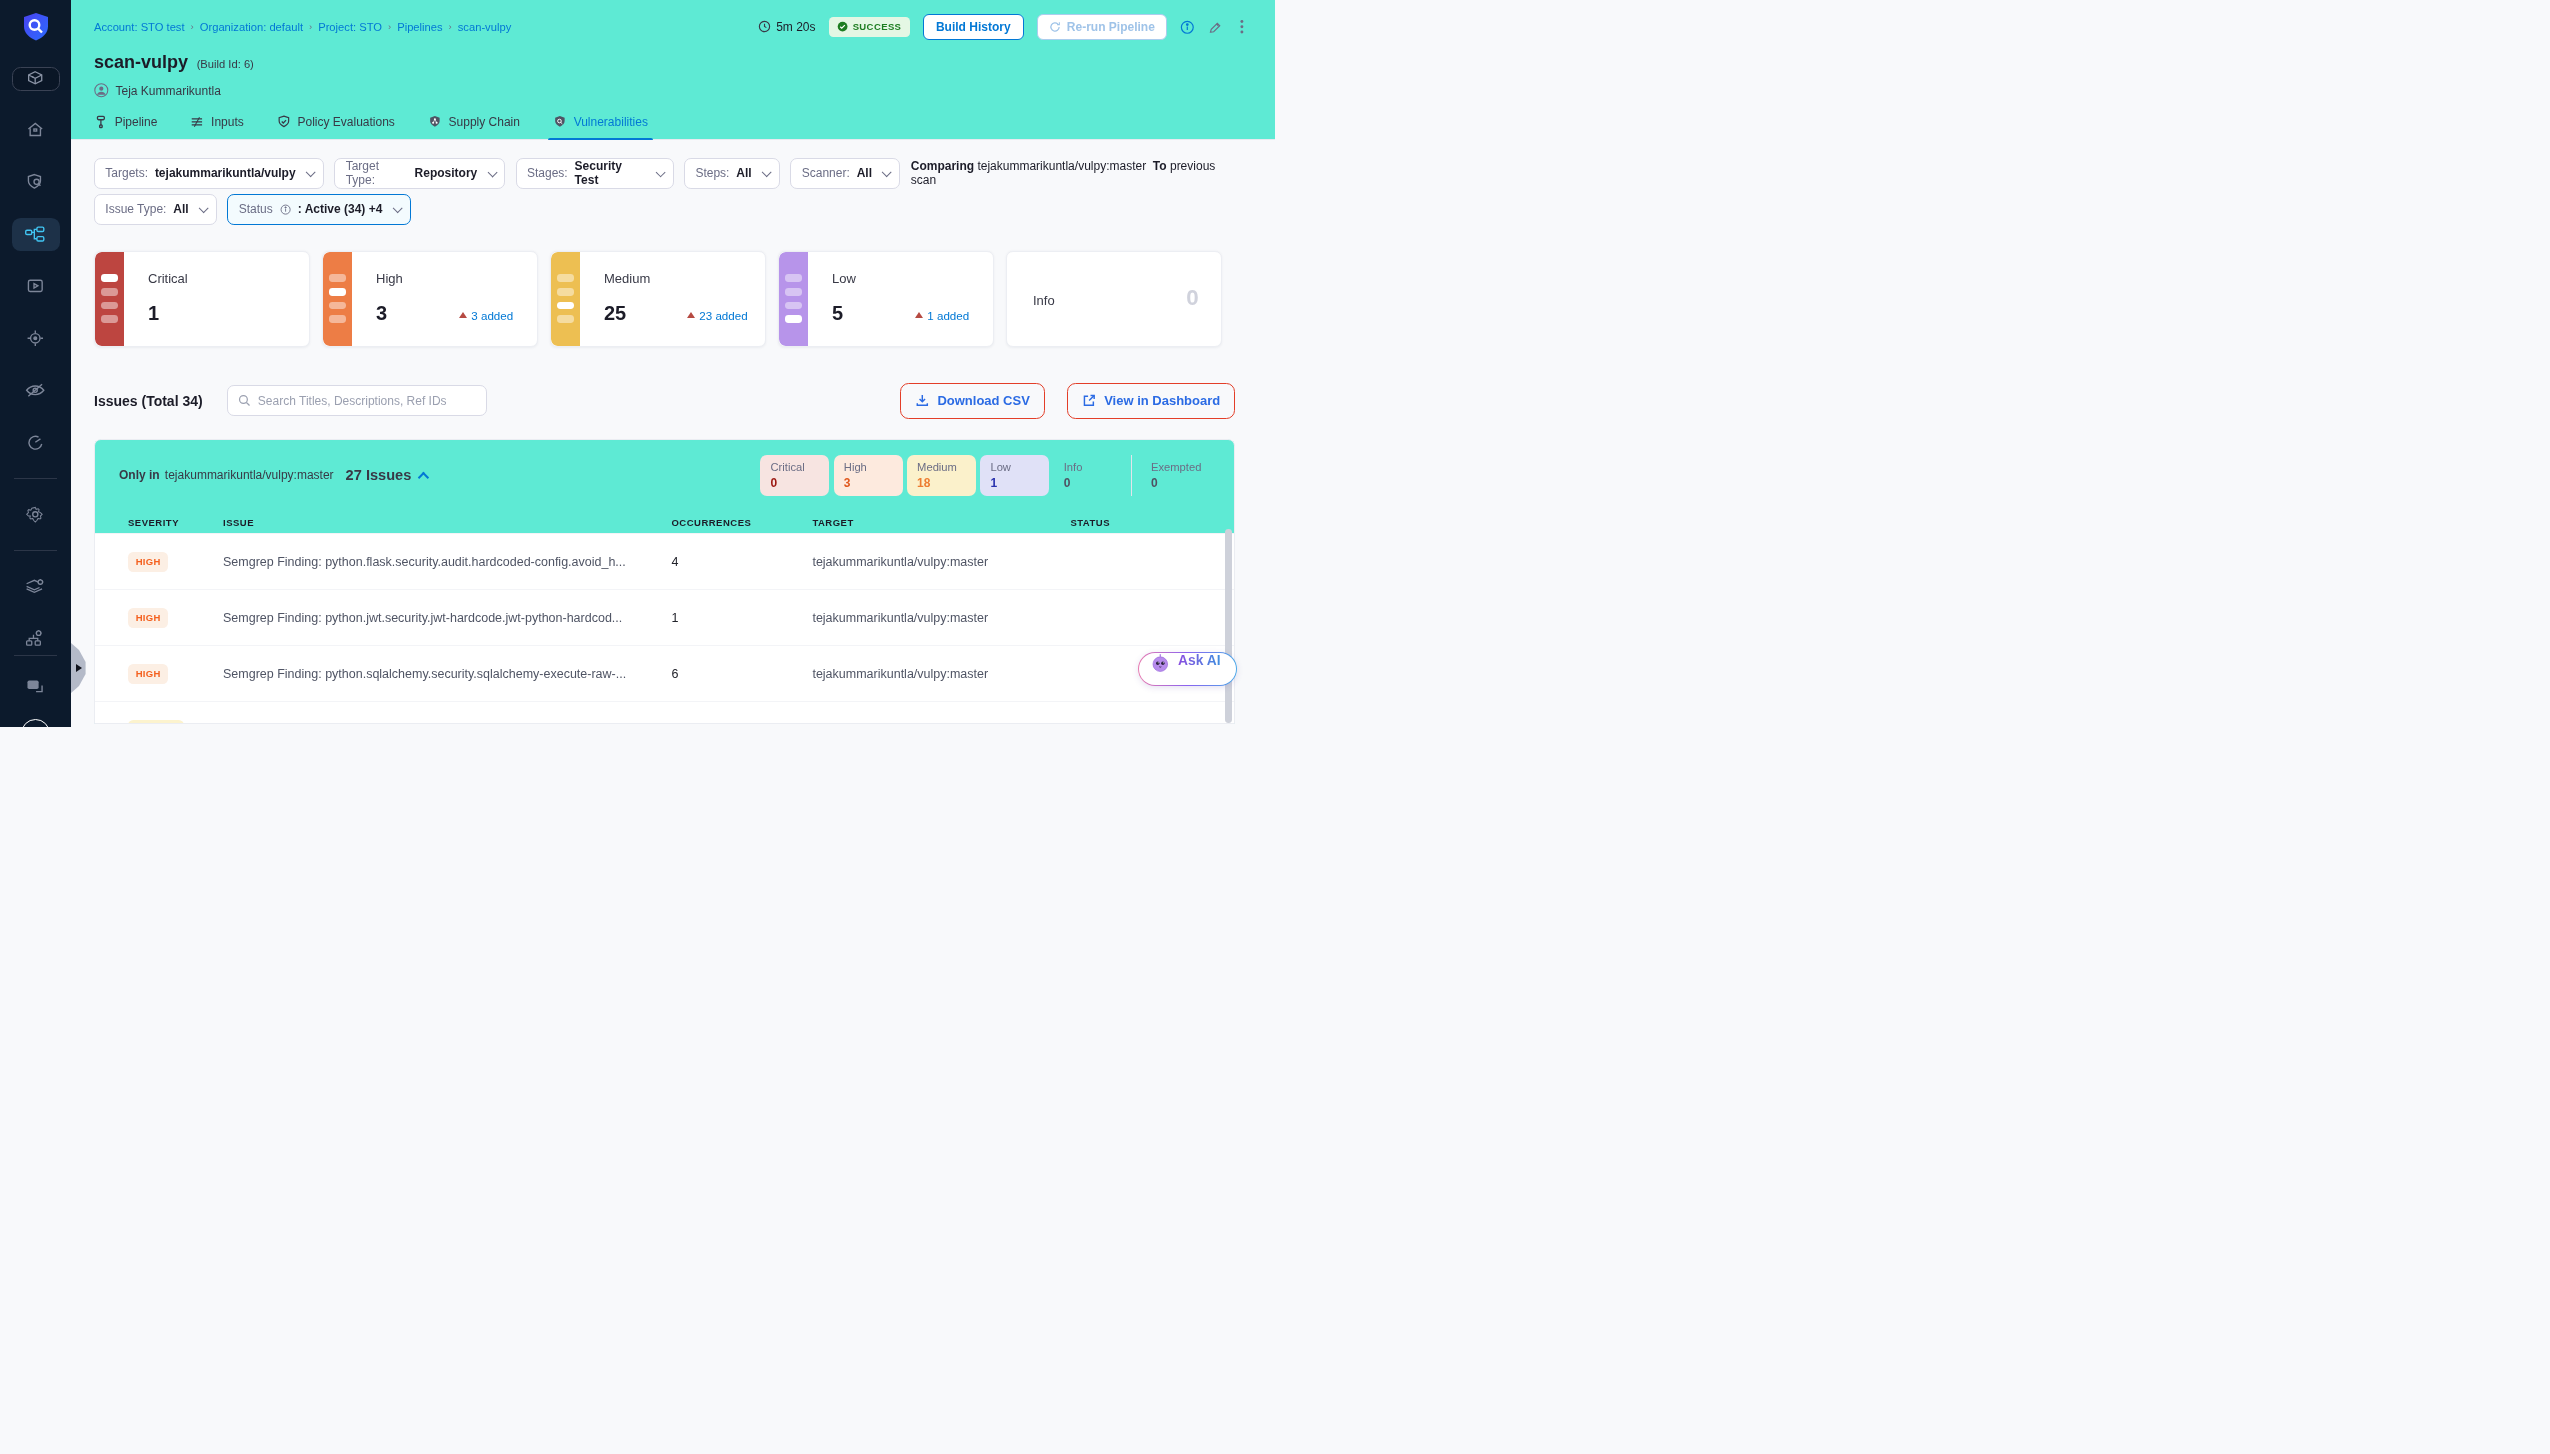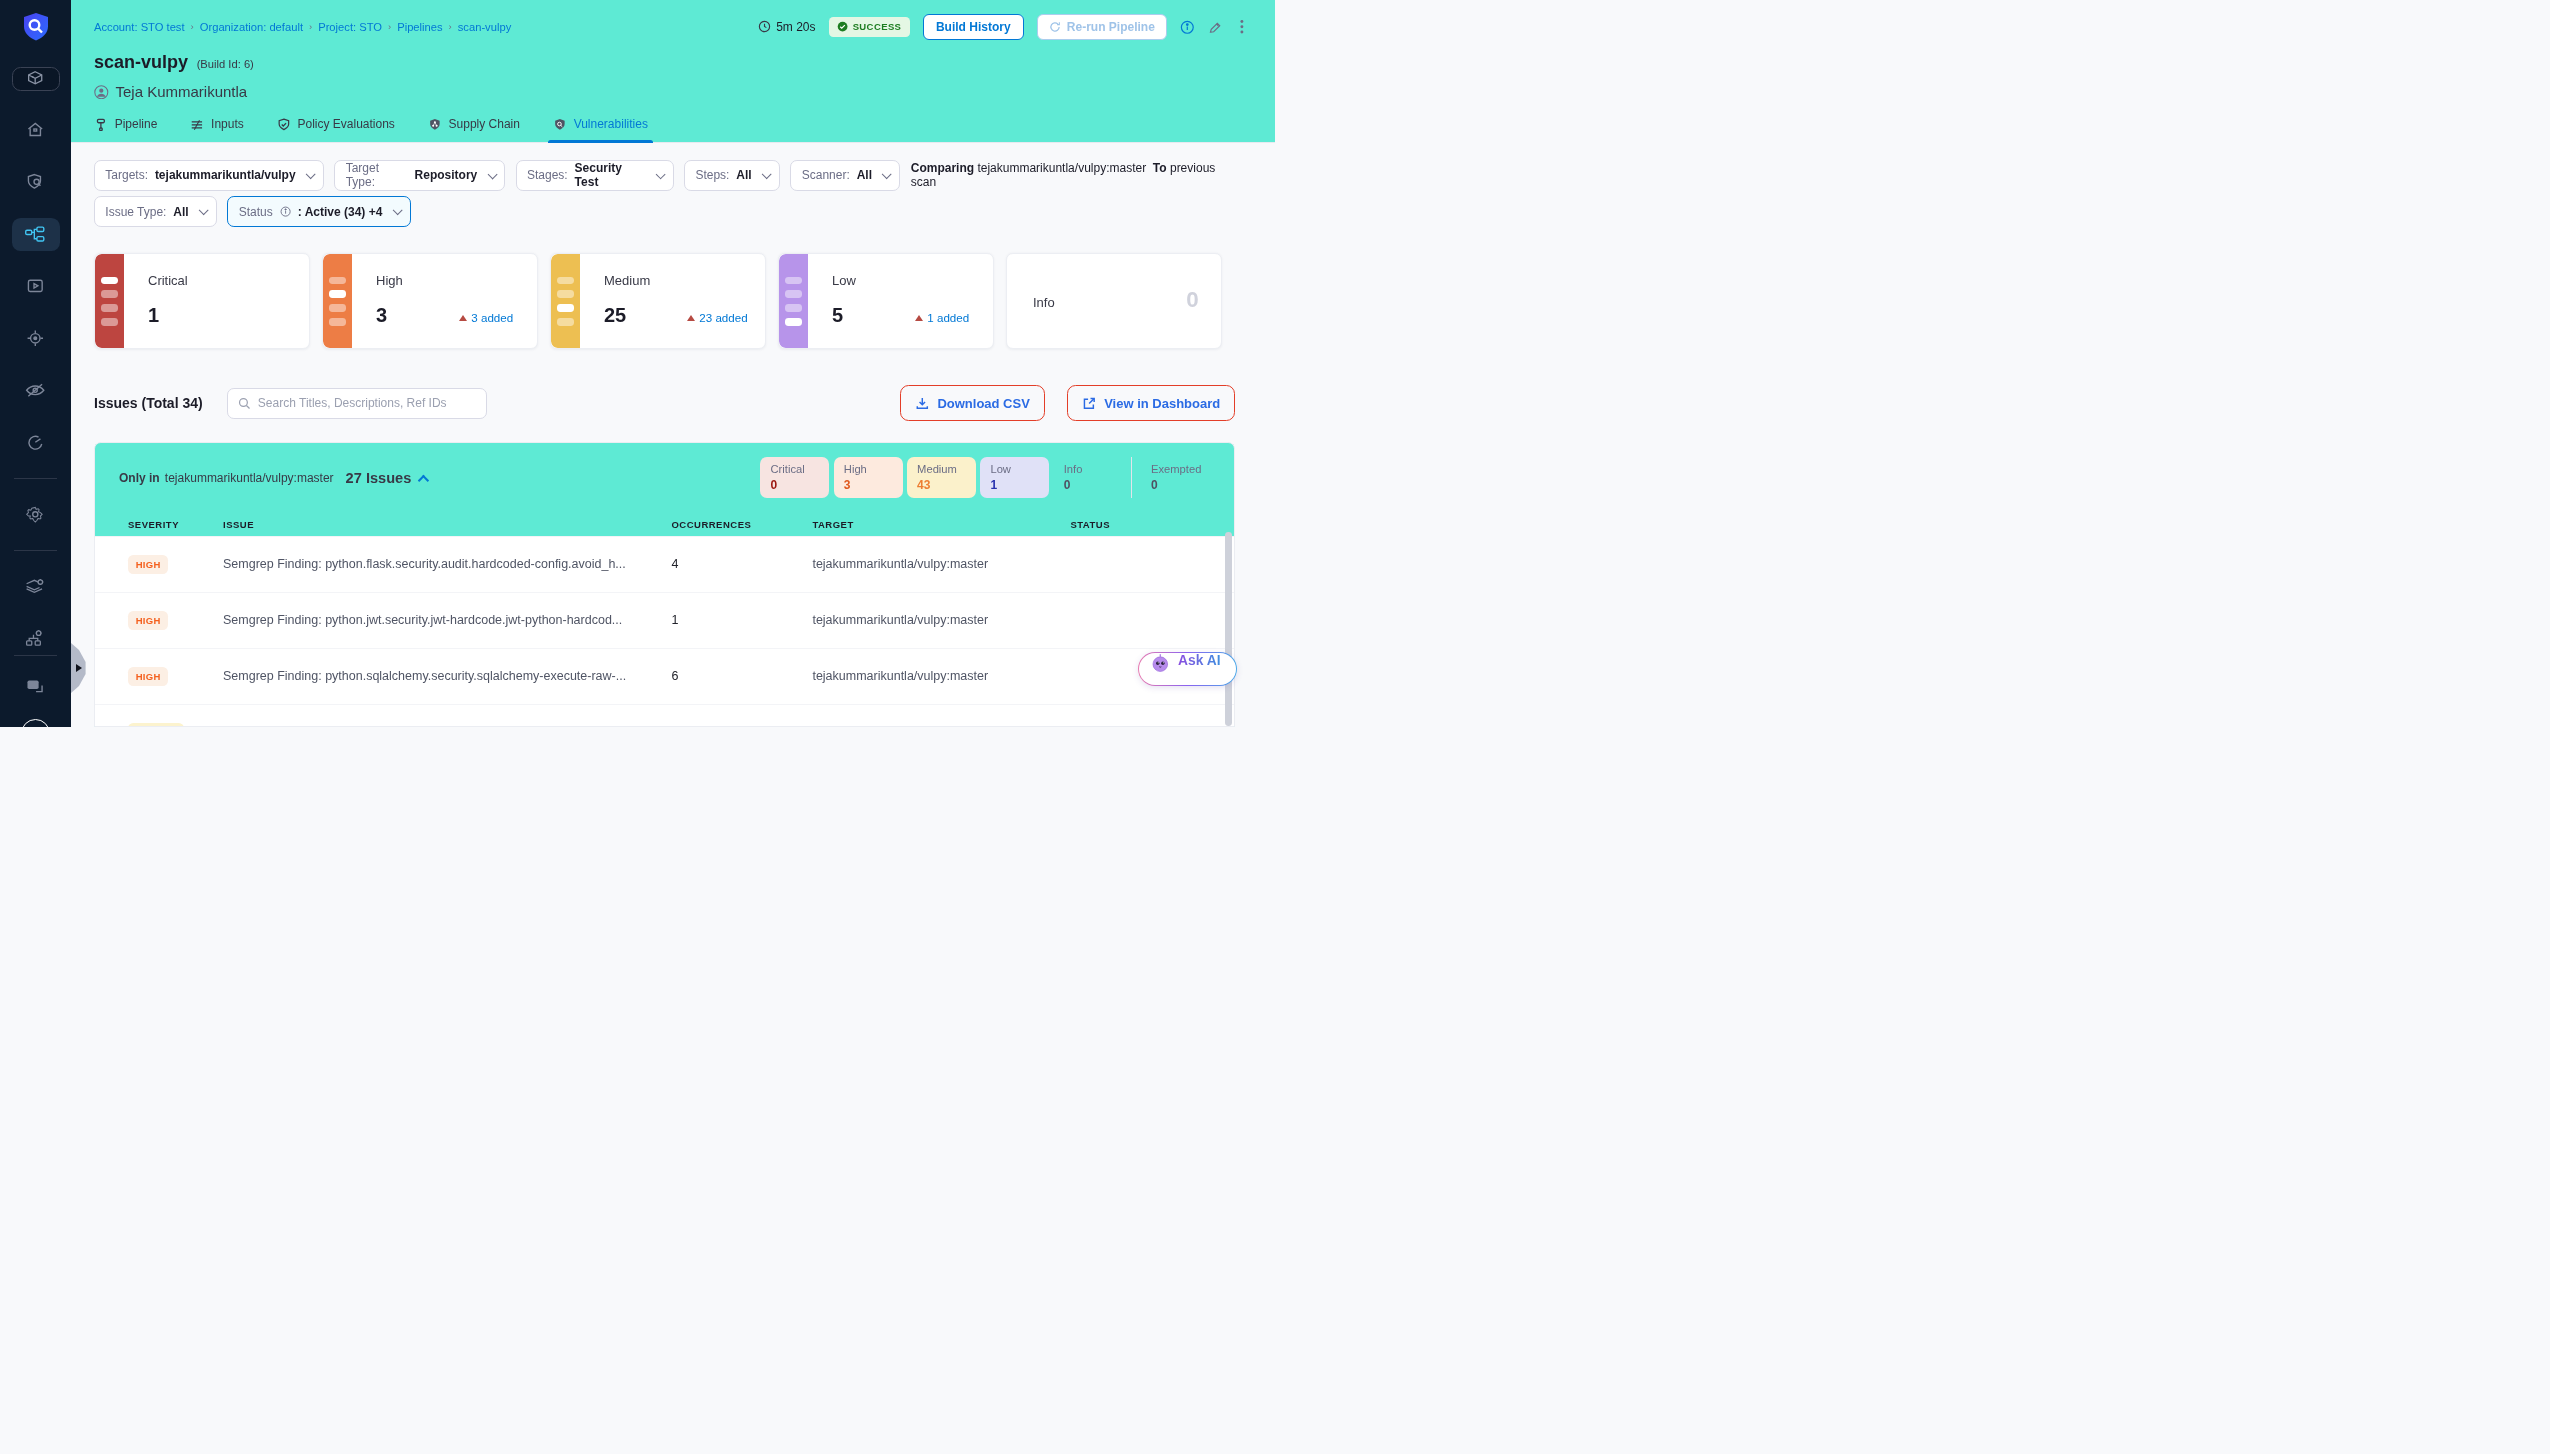--- a/index.html
+++ b/index.html
@@ -30,21 +30,21 @@
   .crumb-sep { color:#6b6d85; font-size:9.5px; }
   .header-right { margin-left:auto; display:flex; align-items:center; gap:13px; }
   .duration { display:flex; align-items:center; gap:5.2px; font-size:12px; color:#1c1c28; }
   .badge-success { display:flex; align-items:center; gap:4.3px; background:#e4f7e4; color:#1d7d21; font-size:9.5px; font-weight:bold; letter-spacing:0.4px; padding:4.3px 8.6px; border-radius:4.3px; }
   .btn-outline-blue { border:1.3px solid #0278d5; color:#0278d5; background:#fff; font-size:12px; font-weight:600; padding:5.2px 12px; border-radius:6px; cursor:pointer; font-family:inherit; }
   .btn-rerun { display:flex; align-items:center; gap:6px; border:1.3px solid #abcdee; color:#9fc3e8; background:#fff; font-size:12px; font-weight:600; padding:5.2px 11.2px; border-radius:6px; cursor:pointer; font-family:inherit; }
   .icon-btn { background:none; border:none; color:#6b6d85; cursor:pointer; display:flex; align-items:center; }
   .title-row { display:flex; align-items:baseline; gap:8.6px; margin-top:12px; }
   .pipeline-title { font-size:18px; font-weight:bold; color:#1c1c28; }
   .build-id { font-size:11.2px; color:#383946; }
-  .user-row { display:flex; align-items:center; gap:6.9px; margin-top:10.3px; color:#383946; font-size:15px; }
+  .user-row { display:flex; align-items:center; gap:6.9px; margin-top:10.3px; color:#383946; font-size:12px; }
   .tabs { display:flex; gap:33px; margin-top:17px; }
   .tab { display:flex; align-items:center; gap:6.9px; font-size:12px; font-weight:500; color:#383946; padding-bottom:10.3px; position:relative; cursor:pointer; }
   .tab.active { color:#0278d5; }
   .tab.active::after { content:""; position:absolute; left:-5.2px; right:-5.2px; bottom:-0.9px; height:2.6px; background:#0278d5; border-radius:2.6px 2.6px 0 0; }
 
   .content { padding:12px 40px 0 23px; }
 
   
   .filters-row { display:flex; align-items:center; gap:10.3px; margin-top:5.2px; }
   .filter-btn { display:flex; align-items:center; gap:6.9px; background:#fff; border:0.9px solid #d9dae6; border-radius:6.9px; height:31px; padding:0 10.3px; font-size:12px; cursor:pointer; }
@@ -501,21 +501,21 @@
           <div class="pill pill-critical">
               <div class="p-label">Critical</div>
               <div class="p-value">0</div>
             </div>
           <div class="pill pill-high">
               <div class="p-label">High</div>
               <div class="p-value">3</div>
             </div>
           <div class="pill pill-medium">
               <div class="p-label">Medium</div>
-              <div class="p-value">43</div>
+              <div class="p-value">18</div>
             </div>
           <div class="pill pill-low">
               <div class="p-label">Low</div>
               <div class="p-value">1</div>
             </div>
           <div class="pill pill-plain">
               <div class="p-label">Info</div>
               <div class="p-value">0</div>
             </div>
           <div class="pill pill-plain pill-exempted">

